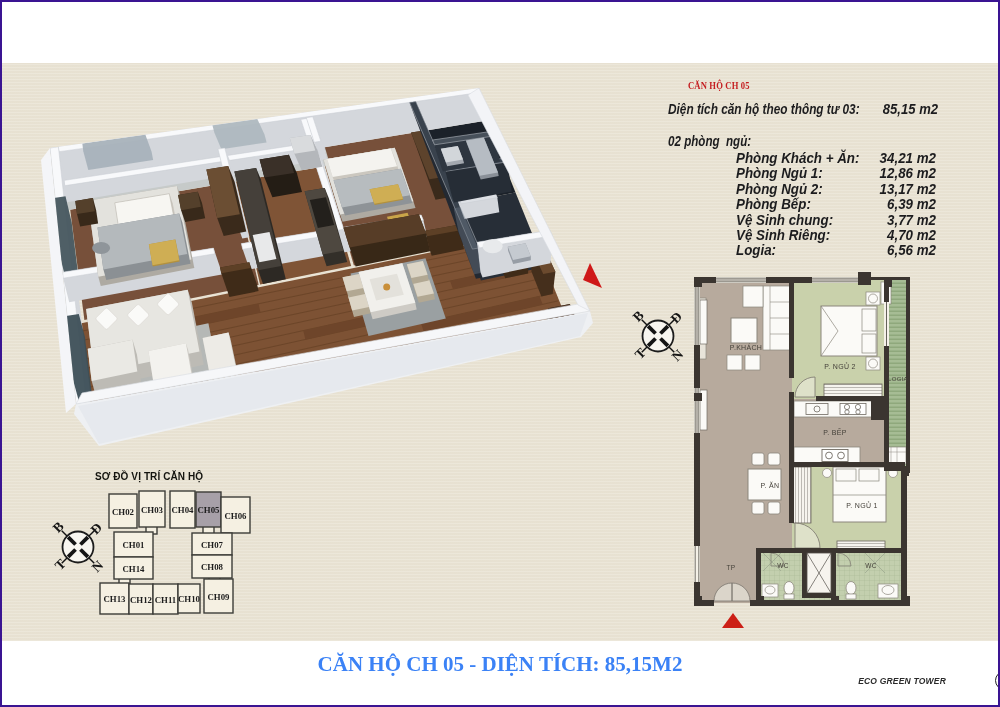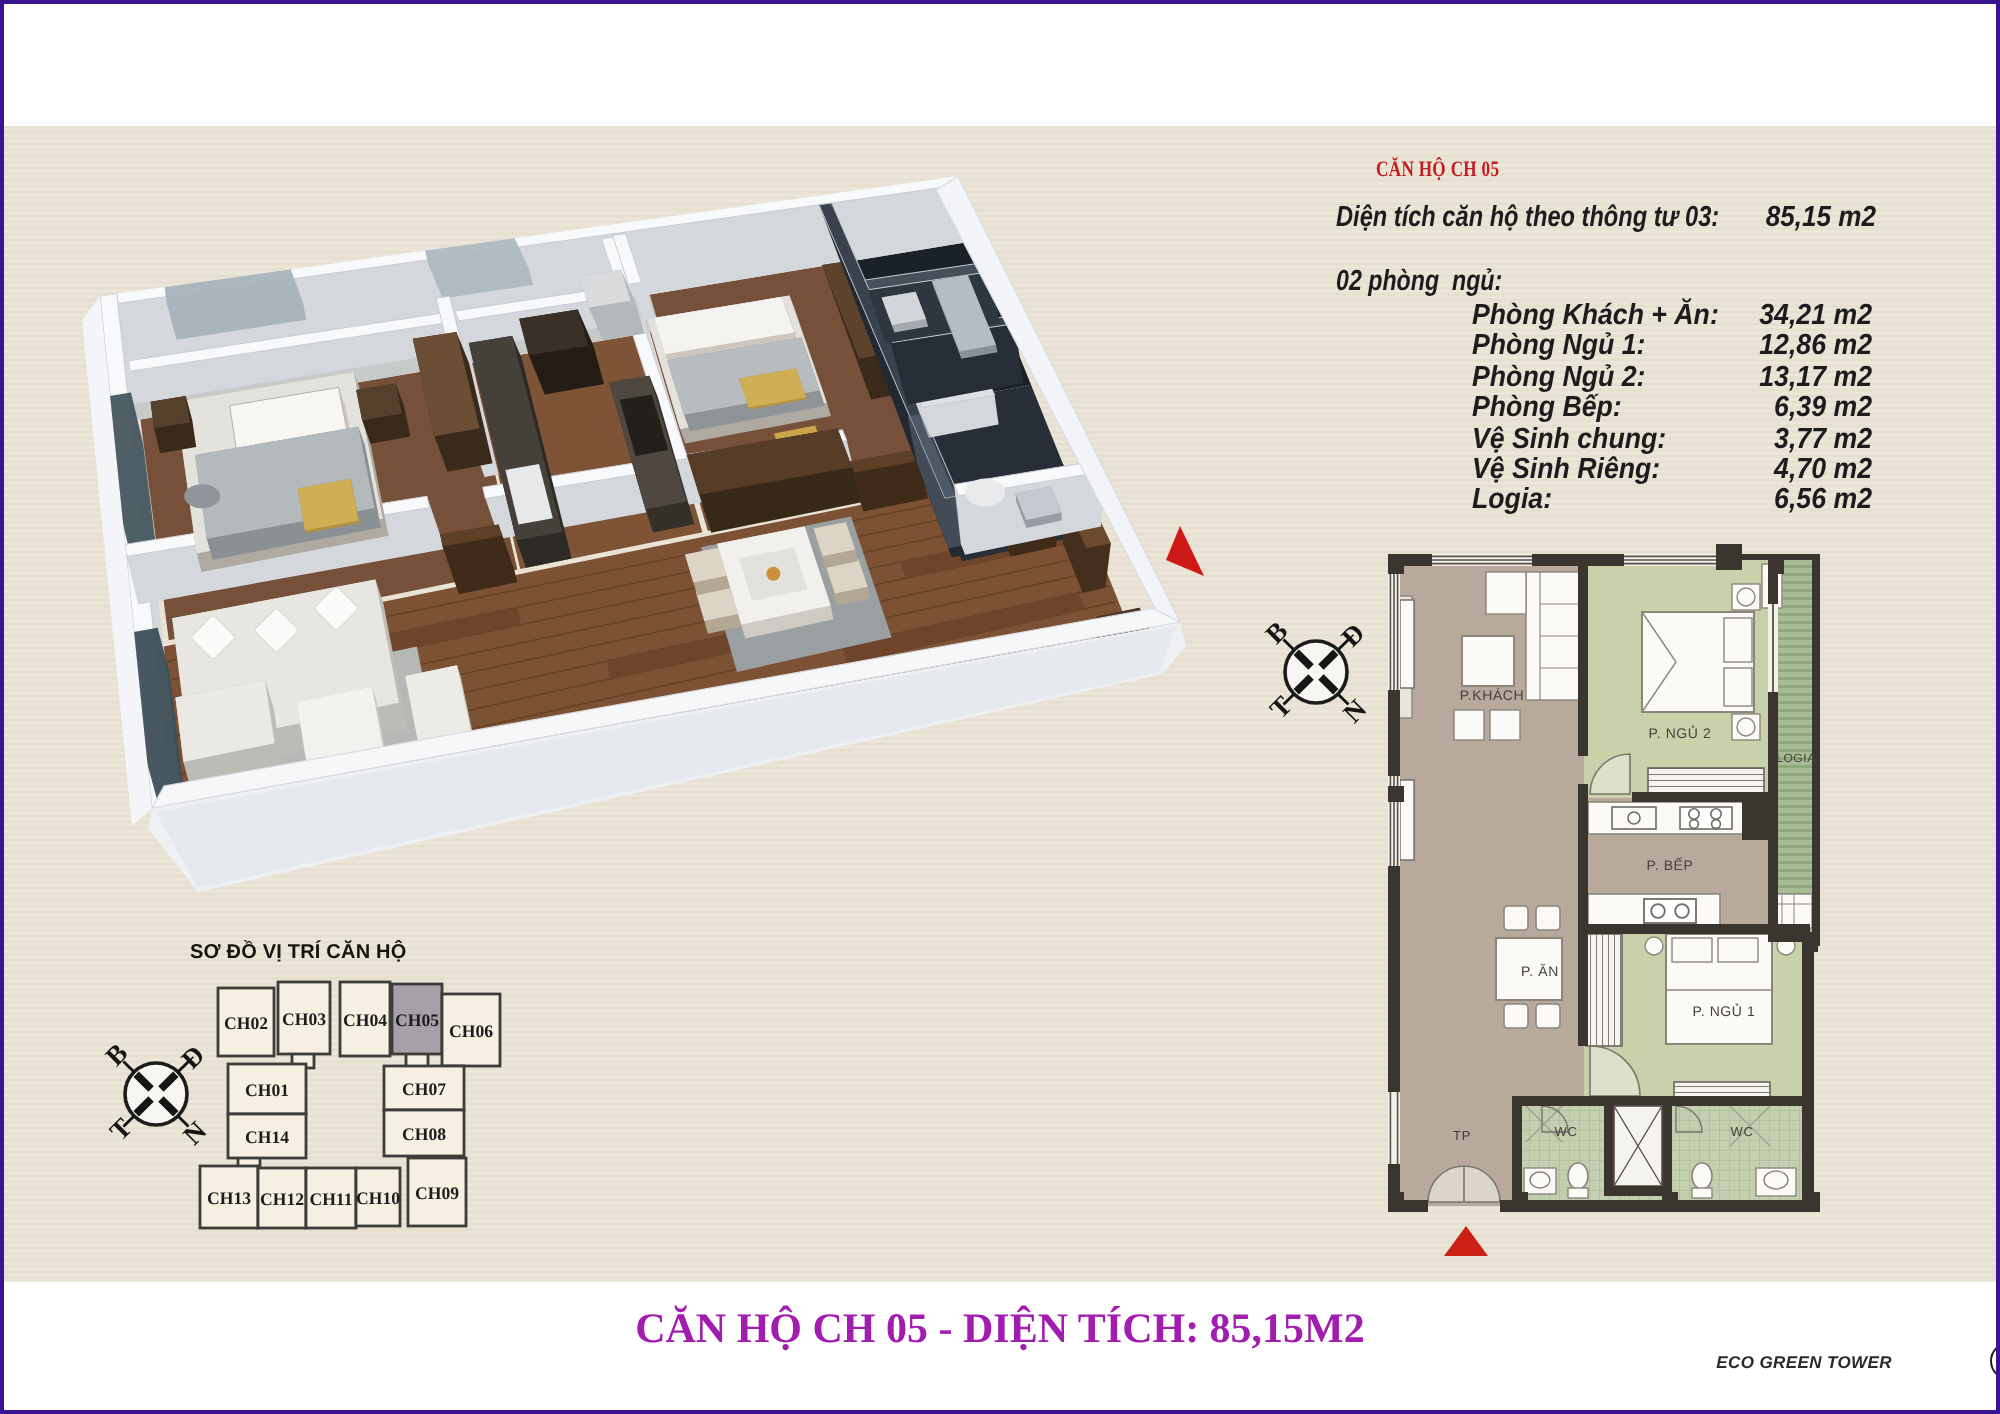--- a/index.html
+++ b/index.html
@@ -41,21 +41,21 @@
 <div class="t" style="left:800px;top:212px;width:136px;text-align:right;font:italic bold 14.5px 'Liberation Sans',sans-serif;color:#1c1c1e;transform:scaleX(0.92);transform-origin:right top;">3,77 m2</div>
 
 <div class="t" style="left:736px;top:227px;font:italic bold 14.5px 'Liberation Sans',sans-serif;color:#1c1c1e;transform:scaleX(0.92);transform-origin:left top;">Vệ Sinh Riêng:</div>
 <div class="t" style="left:800px;top:227px;width:136px;text-align:right;font:italic bold 14.5px 'Liberation Sans',sans-serif;color:#1c1c1e;transform:scaleX(0.92);transform-origin:right top;">4,70 m2</div>
 
 <div class="t" style="left:736px;top:242px;font:italic bold 14.5px 'Liberation Sans',sans-serif;color:#1c1c1e;transform:scaleX(0.92);transform-origin:left top;">Logia:</div>
 <div class="t" style="left:800px;top:242px;width:136px;text-align:right;font:italic bold 14.5px 'Liberation Sans',sans-serif;color:#1c1c1e;transform:scaleX(0.92);transform-origin:right top;">6,56 m2</div>
 
 <div class="t" style="left:95px;top:471px;width:160px;text-align:left;font:bold 10px 'Liberation Sans',sans-serif;color:#14140f;letter-spacing:0.1px;">SƠ ĐỒ VỊ TRÍ CĂN HỘ</div>
 
-<div class="t" style="left:0;top:652px;width:1000px;text-align:center;font:bold 21px 'Liberation Serif',serif;color:#a21caf;">CĂN HỘ CH 05 - DIỆN TÍCH: 85,15M2</div>
+<div class="t" style="left:0;top:652px;width:1000px;text-align:center;font:bold 21px 'Liberation Serif',serif;color:#3b82f6;">CĂN HỘ CH 05 - DIỆN TÍCH: 85,15M2</div>
 
 <div class="t" style="left:820px;top:676px;width:126px;text-align:right;font:italic bold 8.5px 'Liberation Sans',sans-serif;color:#2a2a2a;letter-spacing:0.2px;">ECO GREEN TOWER</div>
 
 <div class="t" style="left:959px;top:671px;width:17px;height:17px;border:1.3px solid #222;border-radius:50%;text-align:center;font:italic bold 9.5px 'Liberation Sans',sans-serif;color:#222;line-height:17px;margin-left:36px;">12</div>
 
 <svg width="1000" height="707" viewBox="0 0 1000 707">
 
 <g>
 
 <polygon points="76,404 590,311 593,323 581,337 99,446 74,414" fill="#eef0f3"></polygon>

